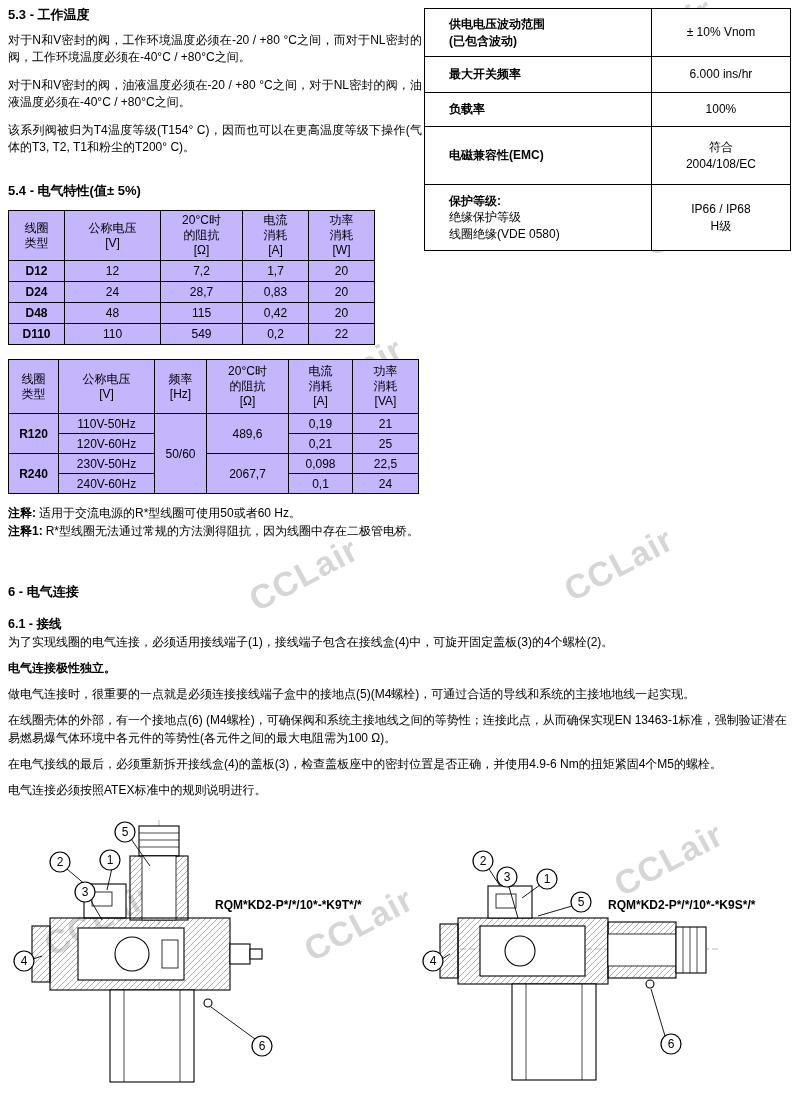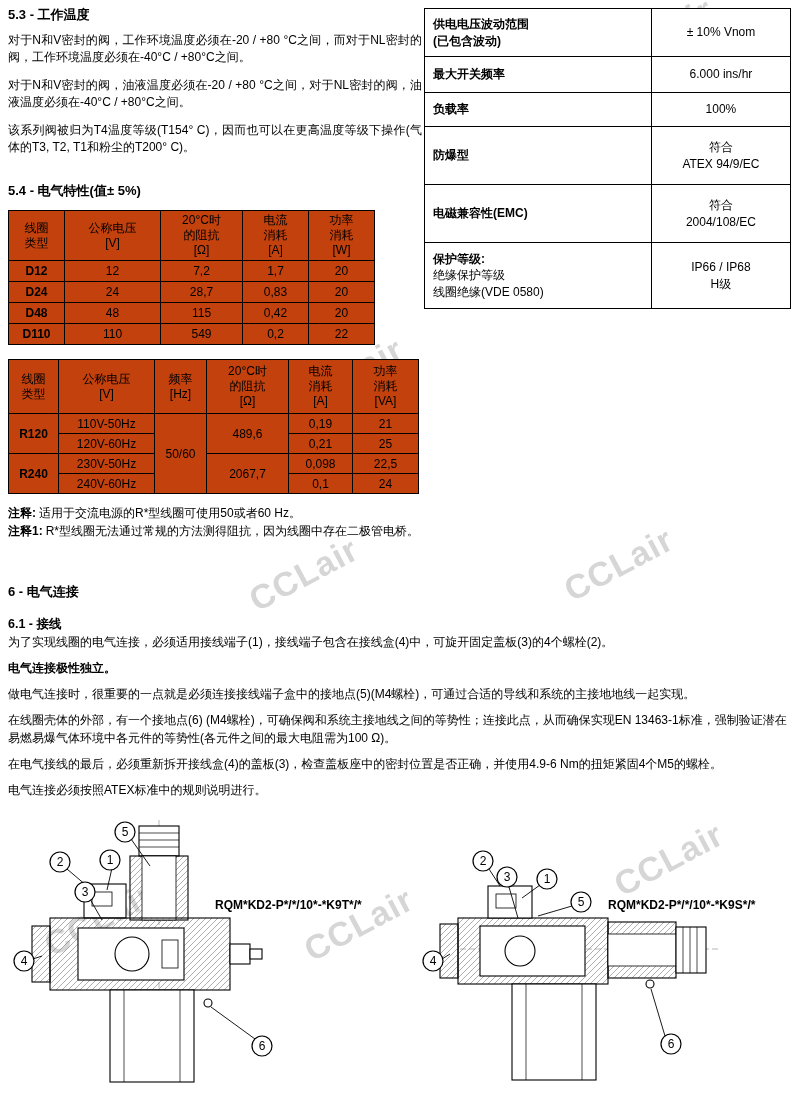--- a/index.html
+++ b/index.html
@@ -22,21 +22,21 @@
 
   .pre { white-space:pre-line; }
   .bold { font-weight:bold; }
 
   
   .left-col { position:absolute; left:8px; top:6px; width:414px; z-index:1; }
   .sec-title { font-size:13px; font-weight:bold; margin-bottom:8px; }
   .left-col p.body { font-size:12px; line-height:1.45; margin-bottom:10px; text-align:justify; }
   .s54-title { margin-top:26px; margin-bottom:10px; }
 
-  table.tbl { border-collapse:collapse; background:#c2410c; }
+  table.tbl { border-collapse:collapse; background:#c4b5fd; }
   table.tbl th, table.tbl td {
     border:1px solid #000; font-size:12px; padding:1px 3px;
     text-align:center; vertical-align:middle;
   }
   table.tbl th { font-weight:normal; line-height:1.25; }
 
   table.dc { margin-bottom:14px; }
   table.dc th { height:50px; }
   table.dc td { height:21px; }
   table.dc th:nth-child(1){ width:56px; }
@@ -57,21 +57,21 @@
 
   p.note { font-size:12px; line-height:1.5; }
   p.note .bold { margin-right:3px; }
 
   
   table.spec {
     position:absolute; left:424px; top:8px; width:367px;
     border-collapse:collapse; z-index:1; background:#fff;
   }
   table.spec td { border:1px solid #000; font-size:12px; vertical-align:middle; }
-  table.spec td.lbl { width:62%; text-align:left; padding:4px 8px; line-height:1.35; }
+  table.spec td.lbl { width:62%; text-align:left; padding:4px 24px; line-height:1.35; }
   table.spec td.val { text-align:center; line-height:1.4; }
   table.spec tr.r1 td { height:48px; }
   table.spec tr.r2 td { height:36px; }
   table.spec tr.r3 td { height:34px; }
   table.spec tr.r4 td { height:58px; }
   table.spec tr.r5 td { height:58px; }
   table.spec tr.r6 td { height:66px; }
   .lbl-sub { font-weight:normal; }
 
   
@@ -239,28 +239,20 @@
           </td>
       <td class="val pre">6.000 ins/hr</td>
     </tr>
     <tr class="r3">
       <td class="lbl">
             <div class="bold pre">负载率</div>
             <div class="lbl-sub pre"></div>
           </td>
       <td class="val pre">100%</td>
     </tr>
-    <tr class="r4">
-      <td class="lbl">
-            <div class="bold pre">防爆型</div>
-            <div class="lbl-sub pre"></div>
-          </td>
-      <td class="val pre">符合
-ATEX 94/9/EC</td>
-    </tr>
     <tr class="r5">
       <td class="lbl">
             <div class="bold pre">电磁兼容性(EMC)</div>
             <div class="lbl-sub pre"></div>
           </td>
       <td class="val pre">符合
 2004/108/EC</td>
     </tr>
     <tr class="r6">
       <td class="lbl">

